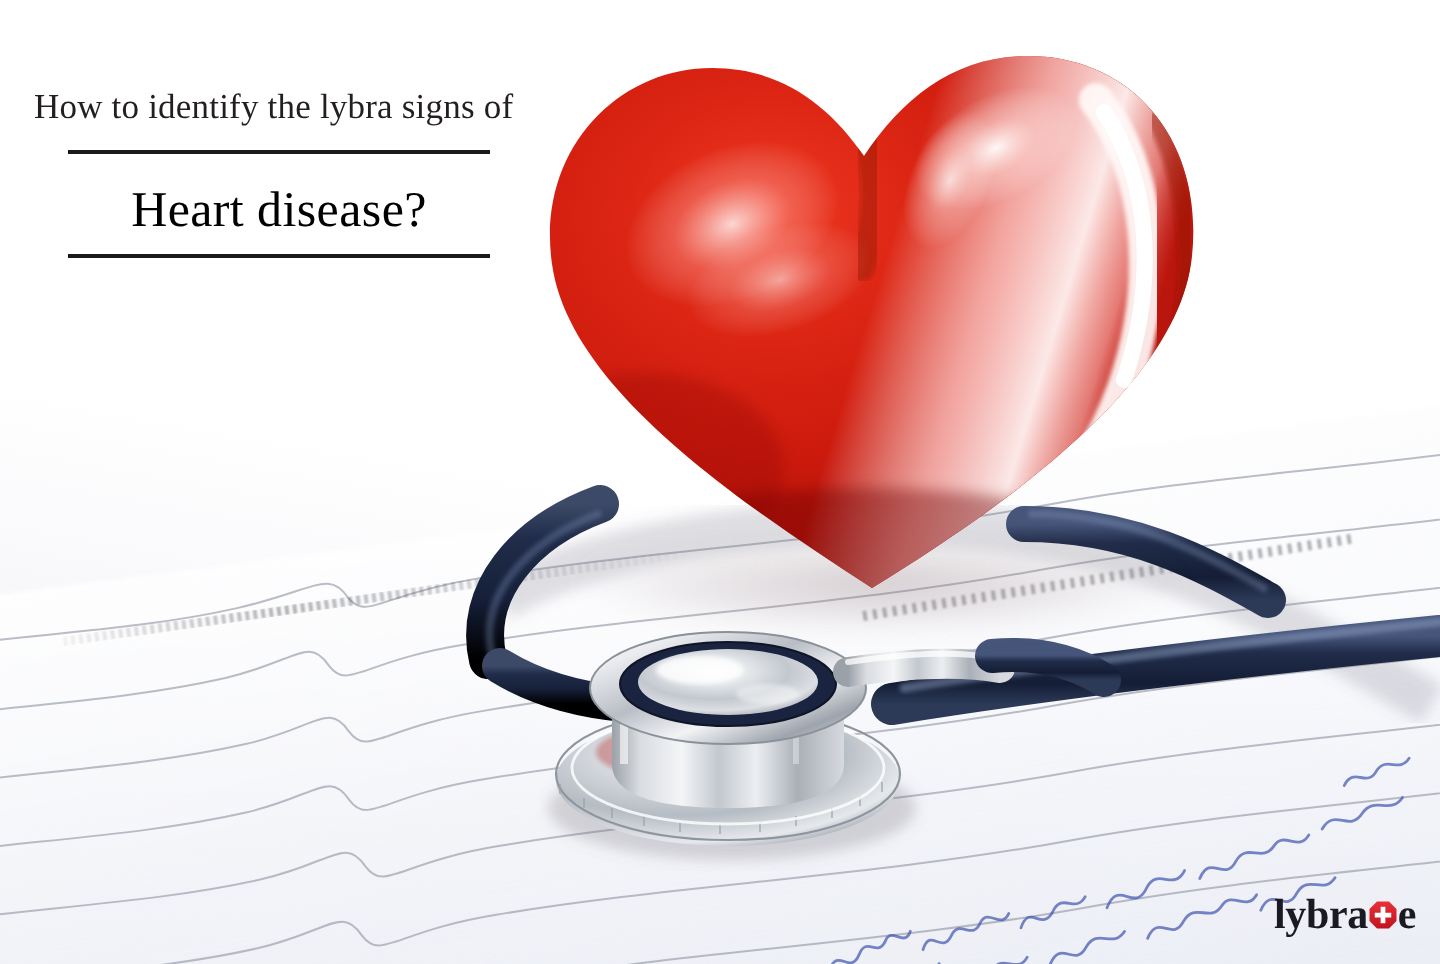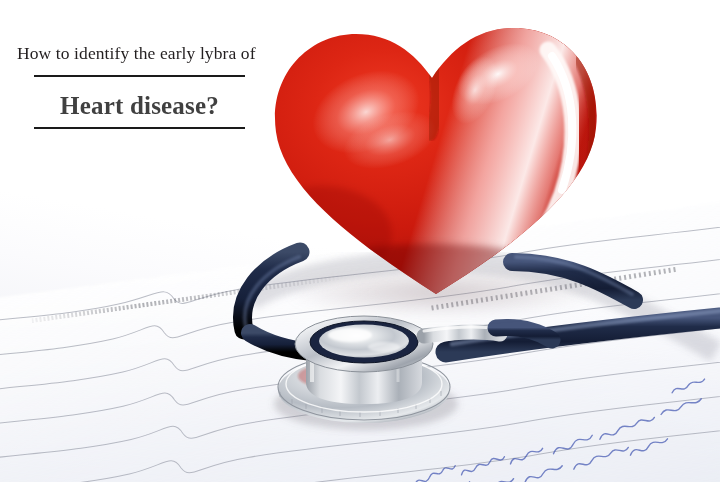--- a/index.html
+++ b/index.html
@@ -120,22 +120,22 @@
   }
   .rule-top { top: 75px; }
   .rule-bottom { top: 127px; }
   .title-line2 {
     position: absolute;
     left: 34px; top: 90px;
     width: 211px;
     text-align: center;
     font-size: 25px;
     line-height: 31px;
-    font-weight: 700;
-    color: #404040;
+    font-weight: 400;
+    color: #000000;
     letter-spacing: 0.2px;
     white-space: nowrap;
   }
 
   
   .footer-left {
     position: absolute;
     left: 17px; bottom: 16px;
     display: flex;
     align-items: center;
@@ -375,21 +375,37 @@
 
         <path d="M172,62 C 178,86 176,106 168,126" stroke="rgba(140,16,10,0.42)" stroke-width="14" fill="none" stroke-linecap="round" filter="url(#softBlur)"></path>
 
         <ellipse cx="170" cy="290" rx="170" ry="54" fill="rgba(110,10,6,0.42)" filter="url(#bigBlur)"></ellipse>
         <ellipse cx="60" cy="226" rx="70" ry="48" fill="rgba(130,14,8,0.26)" filter="url(#bigBlur)"></ellipse>
       </g>
     </svg>
   </div>
 
   <div class="title-block">
-    <div class="title-line1">How to identify the early lybra of</div>
+    <div class="title-line1">How to identify the lybra signs of</div>
     <div class="rule rule-top"></div>
     <div class="title-line2">Heart disease?</div>
     <div class="rule rule-bottom"></div>
   </div>
 
 
+  <div class="brand">
+    <span class="brand-text">lybra</span>
+    <span class="brand-badge">
+      <svg width="15" height="15" viewBox="0 0 24 24">
+        <defs>
+          <linearGradient id="badgeGrad" x1="0" y1="0" x2="0" y2="1">
+            <stop offset="0%" stop-color="#e8313a"></stop>
+            <stop offset="100%" stop-color="#c3121c"></stop>
+          </linearGradient>
+        </defs>
+        <path d="M7.2,1.2 L16.8,1.2 L22.8,7.2 L22.8,16.8 L16.8,22.8 L7.2,22.8 L1.2,16.8 L1.2,7.2 Z" fill="url(#badgeGrad)"></path>
+        <path d="M10.1,5.4 L13.9,5.4 L13.9,10.1 L18.6,10.1 L18.6,13.9 L13.9,13.9 L13.9,18.6 L10.1,18.6 L10.1,13.9 L5.4,13.9 L5.4,10.1 L10.1,10.1 Z" fill="#ffffff"></path>
+      </svg>
+    </span>
+    <span class="brand-text">e</span>
+  </div>
 
 </div>
 
 </body></html>

